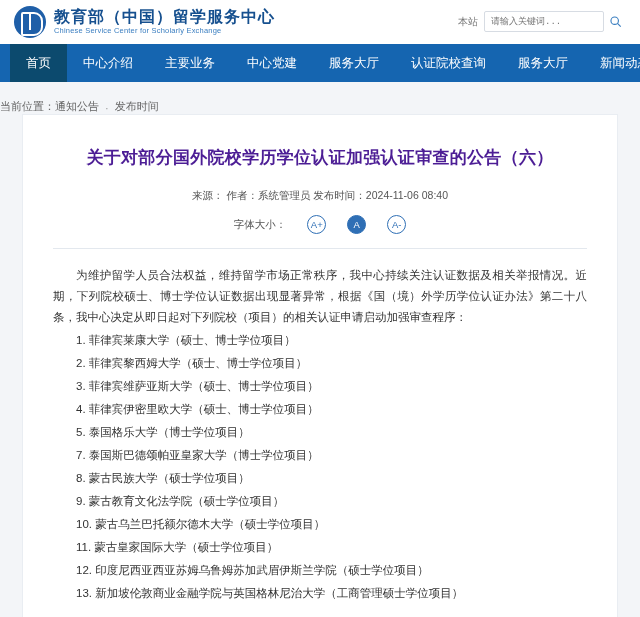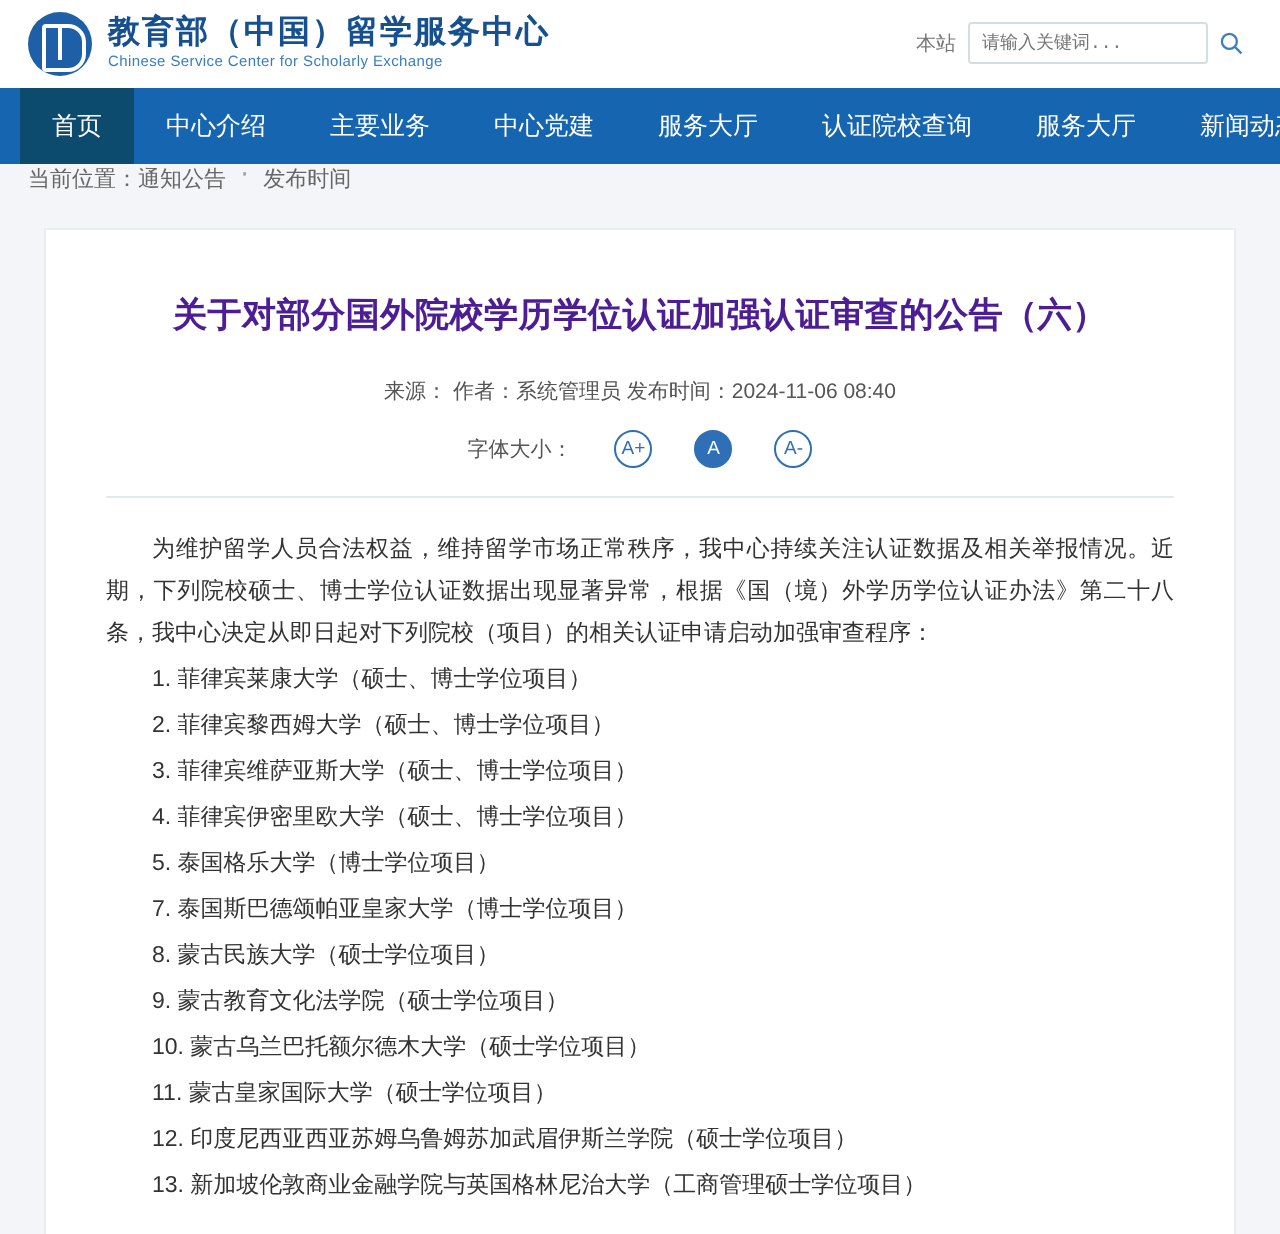--- a/index.html
+++ b/index.html
@@ -111,26 +111,24 @@
     padding: 0 16px;
     cursor: pointer;
     white-space: nowrap;
   }
   .nav-item.active { background: #0c4a6e; }
 
   
   .breadcrumb {
     height: 32px;
     display: flex;
-    align-items: flex-start;
+    align-items: flex-end;
     font-size: 11px;
     color: #666;
-    padding-left: 14px;
     background: #f3f5f8;
-    font-family: Liberation Mono, monospace;
   }
   .breadcrumb a { color: #666; text-decoration: none; }
   .breadcrumb .sep { margin: 0 6px; color: #999; }
 
   
   .card {
     margin: 0 22px;
     background: #ffffff;
     min-height: 500px;
     padding: 26px 30px 20px 30px;

